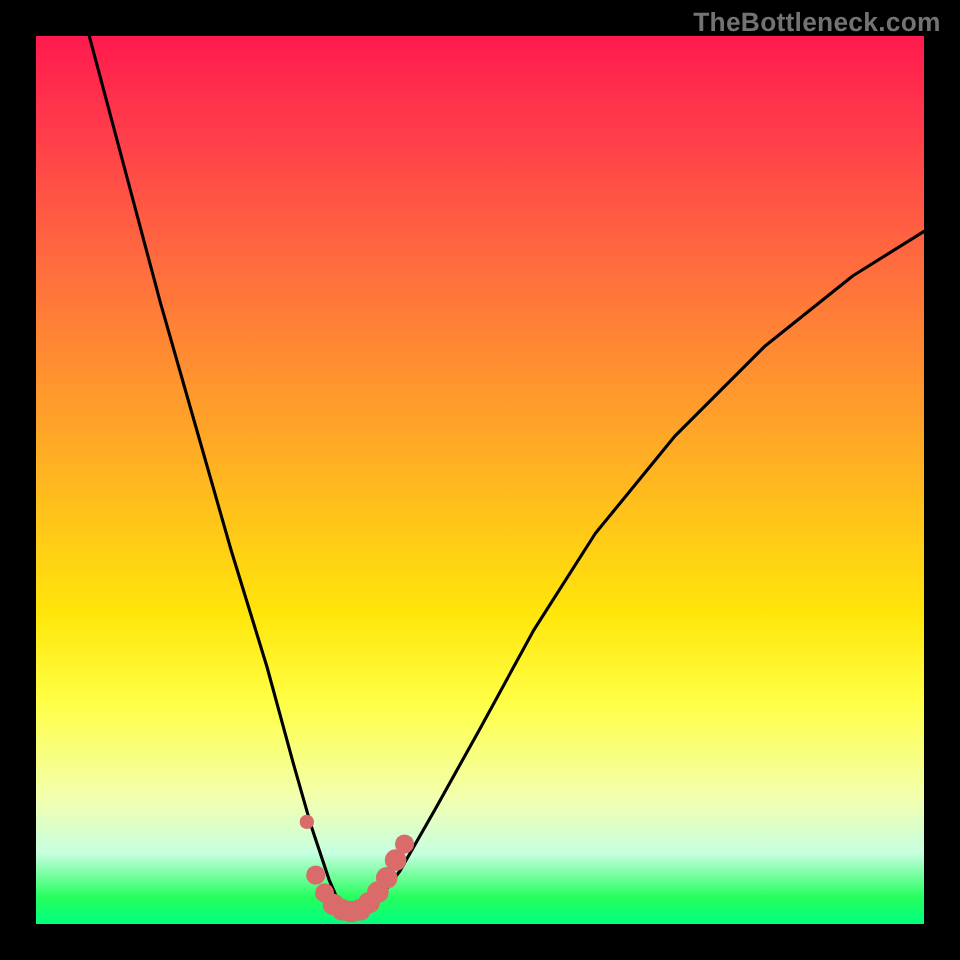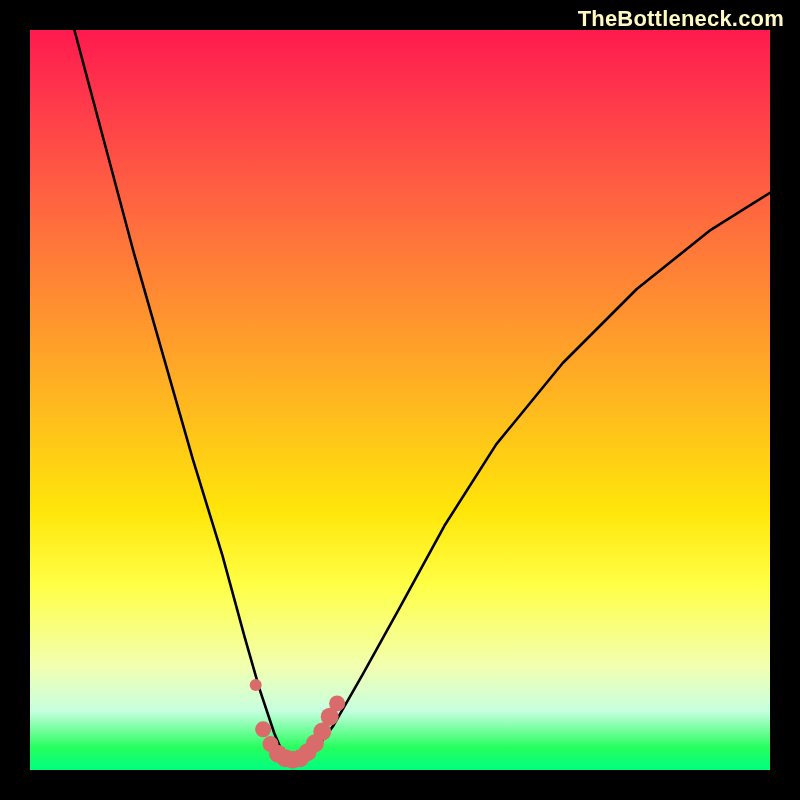--- a/index.html
+++ b/index.html
@@ -28,21 +28,21 @@
       #f2ffb0 86%,
       #c7ffe0 92%,
       #26fe5e 97%,
       #00ff80 100%
     );
   }
   .watermark {
     position: absolute;
     top: 6px;
     right: 16px;
-    color: #fef9c3;
+    color: #737373;
     font-size: 22px;
     font-weight: 600;
     letter-spacing: 0.2px;
     user-select: none;
   }
   svg.plot {
     position: absolute;
     left: 0;
     top: 0;
   }

